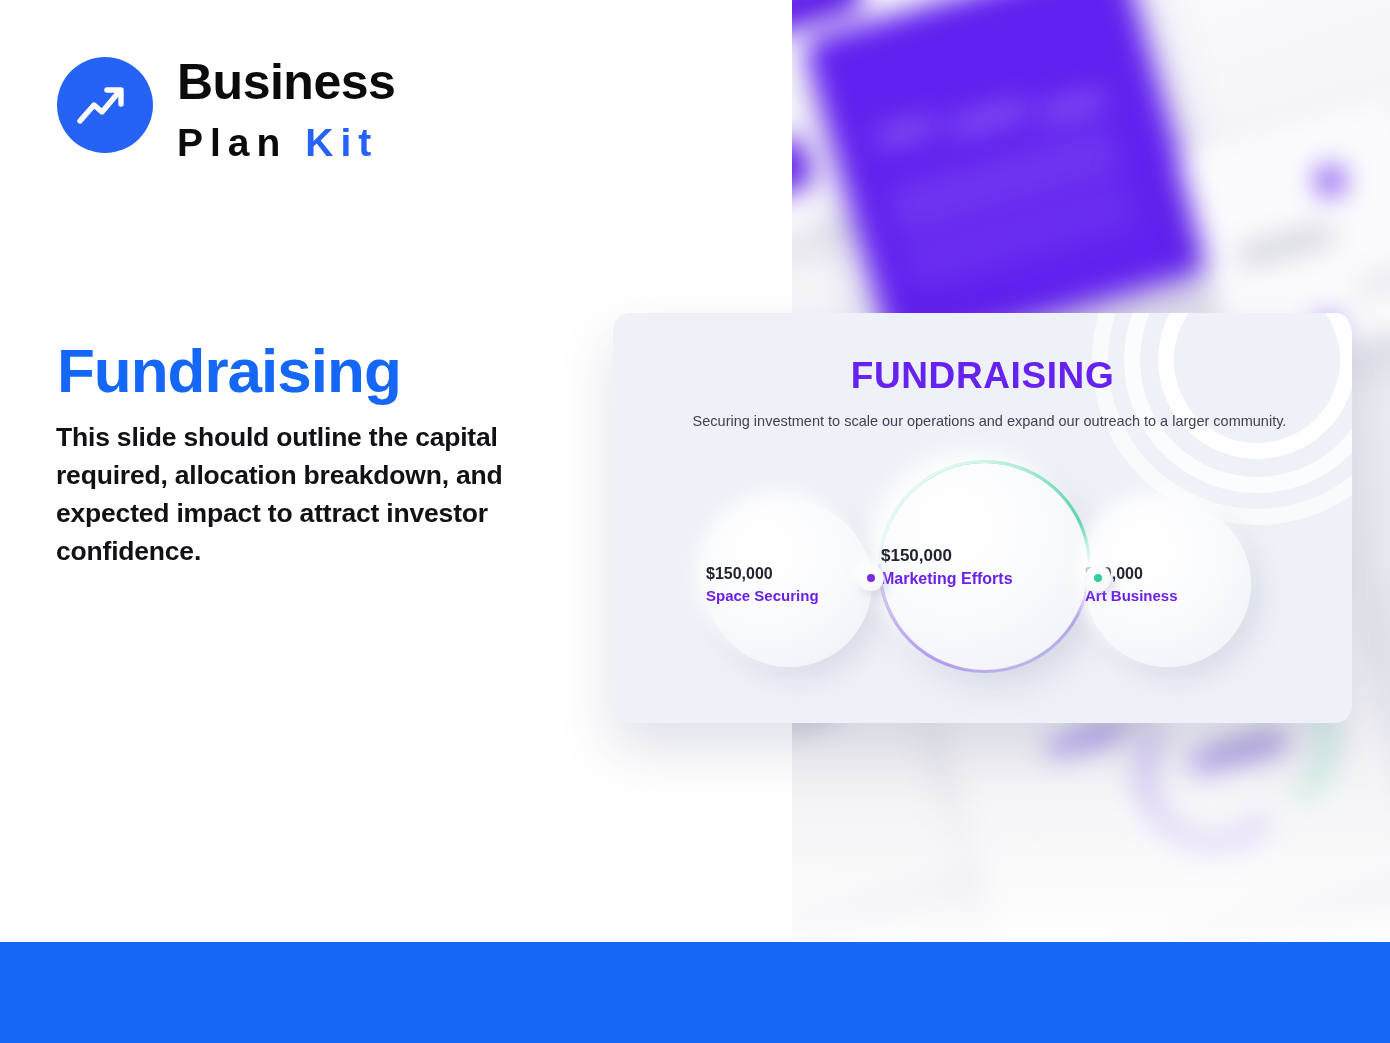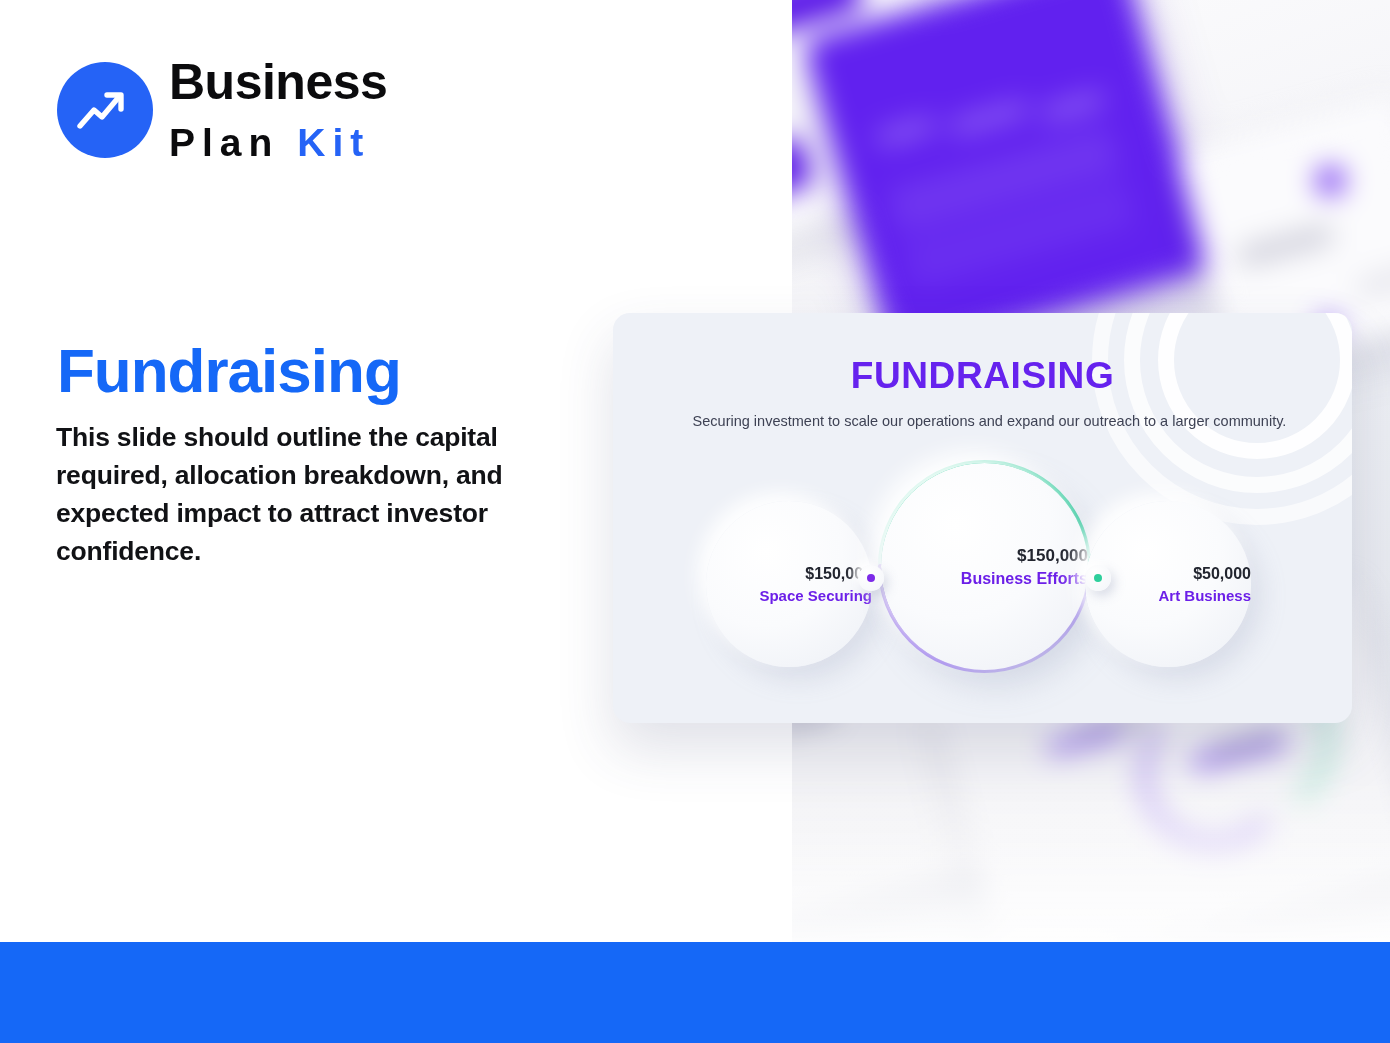--- a/index.html
+++ b/index.html
@@ -98,22 +98,22 @@
     position: absolute;
     left: 0; right: 0; bottom: 0; height: 170px;
     background: linear-gradient(to bottom, rgba(255,255,255,0) 0%, rgba(255,255,255,.55) 55%, rgba(255,255,255,.9) 100%);
   }
 
   
   #logo {
     position: absolute;
     left: 57px; top: 57px;
     display: flex;
-    align-items: center;
-    gap: 16px;
+    align-items: flex-start;
+    gap: 24px;
   }
   #logo-mark {
     width: 96px; height: 96px;
     border-radius: 50%;
     background: #2563f6;
     display: flex; align-items: center; justify-content: center;
     flex: none;
   }
   #logo-words { display: flex; flex-direction: column; line-height: 1; }
   #logo-line1 {
@@ -209,21 +209,21 @@
   .bubble {
     position: absolute;
     border-radius: 50%;
     background:
       radial-gradient(circle at 36% 30%, #ffffff 0%, #fafbfd 48%, #eceff5 100%);
     box-shadow:
       -9px -9px 18px rgba(255,255,255,.95),
       10px 12px 26px rgba(140,150,180,.22);
     display: flex;
     flex-direction: column;
-    align-items: flex-end;
+    align-items: flex-start;
     justify-content: center;
   }
   #bubble-left  { left: 93px;  top: 38px; width: 166px; height: 166px; }
   #bubble-right { left: 472px; top: 38px; width: 166px; height: 166px; }
   #bubble-center{ left: 268px; top: 0px;  width: 207px; height: 207px;
     box-shadow:
       -12px -12px 22px rgba(255,255,255,.95),
       12px 16px 32px rgba(140,150,180,.26);
   }
 
@@ -374,21 +374,21 @@
         </svg>
       </div>
 
       <div class="bubble" id="bubble-left">
         <div class="bubble-amount">$150,000</div>
         <div class="bubble-label">Space Securing</div>
       </div>
 
       <div class="bubble" id="bubble-center">
         <div class="bubble-amount">$150,000</div>
-        <div class="bubble-label">Business Efforts</div>
+        <div class="bubble-label">Marketing Efforts</div>
       </div>
 
       <div class="bubble" id="bubble-right">
         <div class="bubble-amount">$50,000</div>
         <div class="bubble-label">Art Business</div>
       </div>
 
       <div class="node-dot" id="node-left">
         <i style="background:#7c2ae8;"></i>
       </div>

